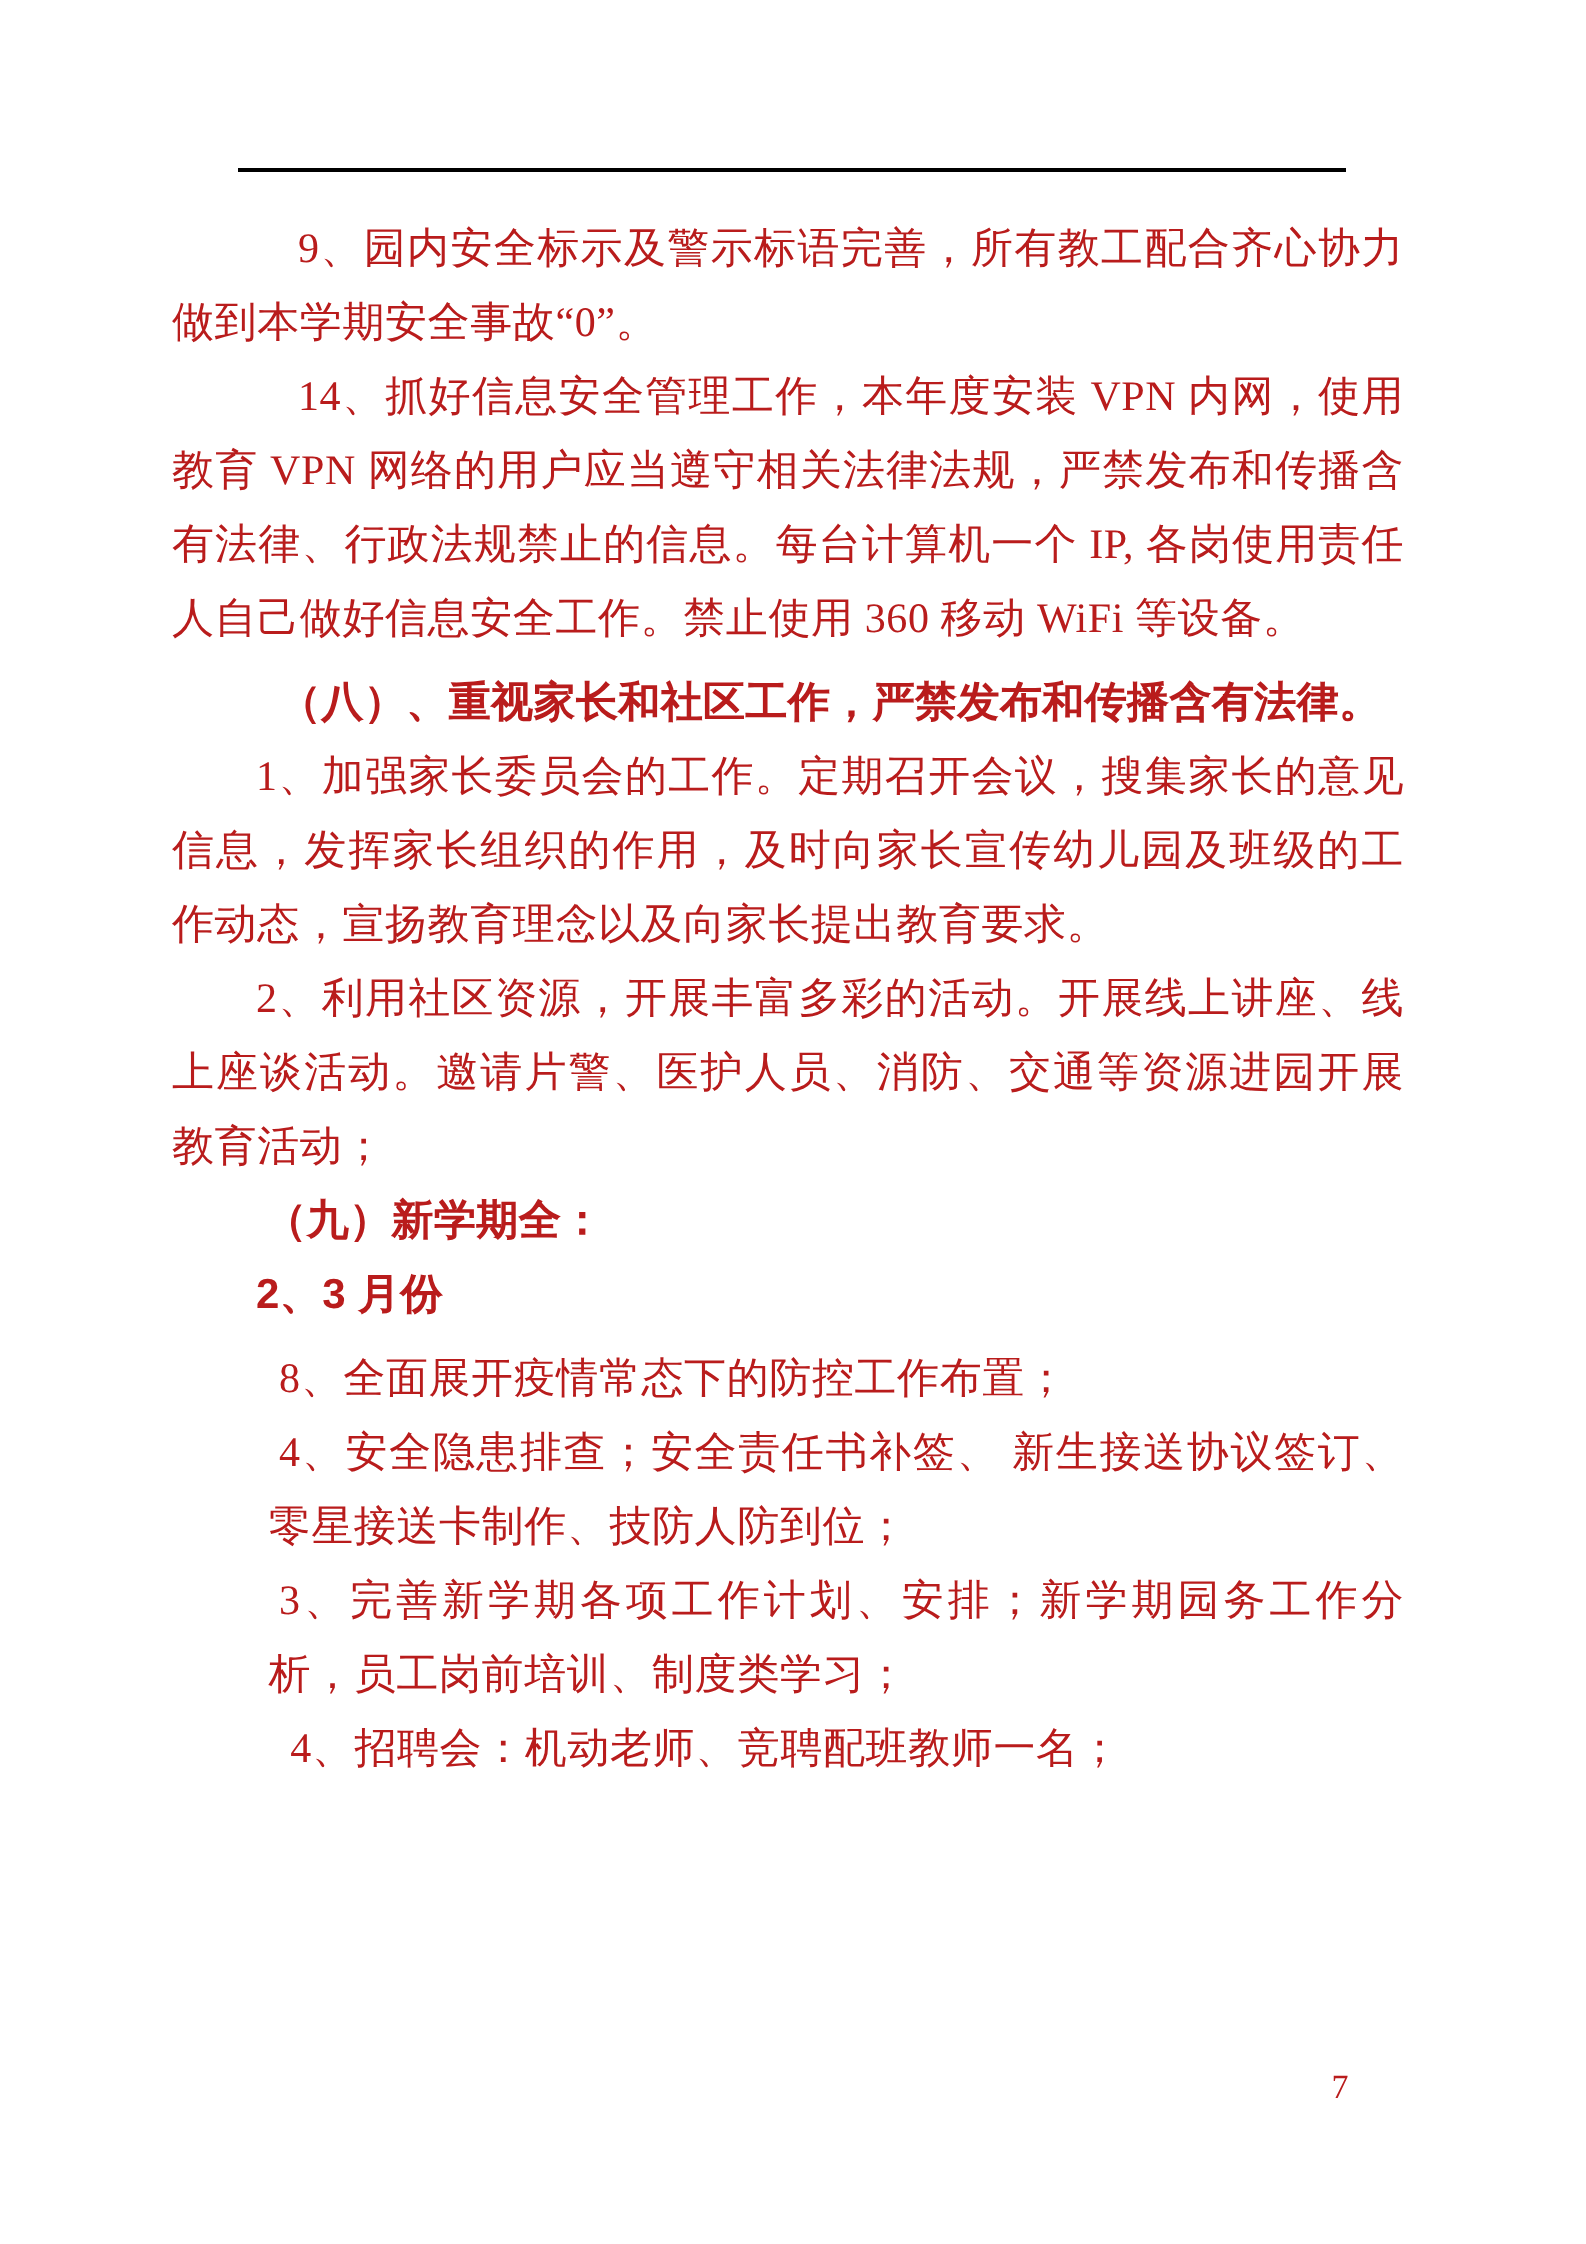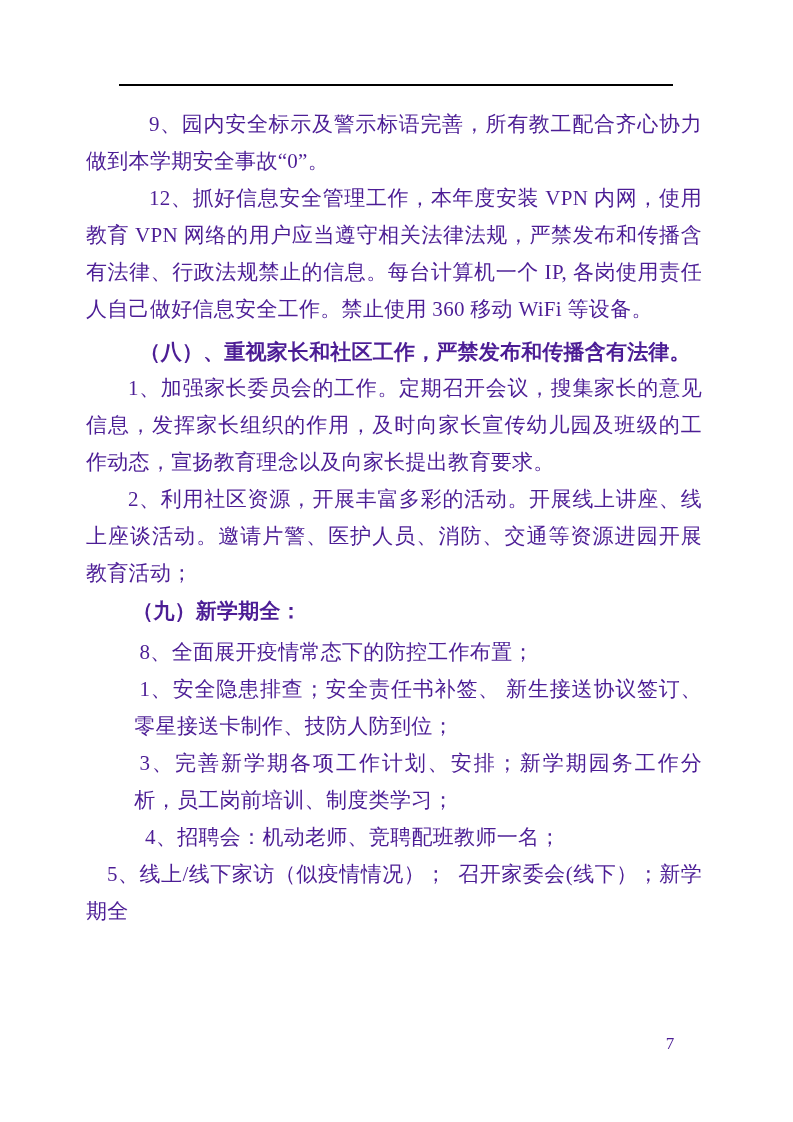--- a/index.html
+++ b/index.html
@@ -1,21 +1,21 @@
 <!DOCTYPE html>
 <html><head>
 <meta charset="utf-8">
 <style>
   html, body { margin: 0; padding: 0; background: #ffffff; }
   .page {
     position: relative;
     width: 793px;
     height: 1078px;
     background: #ffffff;
-    color: #4c1d95;
+    color: #b91c1c;
     font-family: "Liberation Serif", "DejaVu Serif", serif;
     overflow: hidden;
   }
   .header-rule {
     position: absolute;
     left: 119px;
     top: 84px;
     width: 554px;
     height: 0;
     border-top: 2px solid #000000;
@@ -66,38 +66,38 @@
 </head>
 <body>
 
 <div class="page">
 
   <div class="header-rule"></div>
 
   <div class="doc-body">
     <p class="para i3">9、园内安全标示及警示标语完善，所有教工配合齐心协力做到本学期安全事故“0”。</p>
 
-    <p class="para i3">12、抓好信息安全管理工作，本年度安装 VPN 内网，使用教育 VPN 网络的用户应当遵守相关法律法规，严禁发布和传播含有法律、行政法规禁止的信息。每台计算机一个 IP, 各岗使用责任人自己做好信息安全工作。禁止使用 360 移动 WiFi 等设备。</p>
+    <p class="para i3">14、抓好信息安全管理工作，本年度安装 VPN 内网，使用教育 VPN 网络的用户应当遵守相关法律法规，严禁发布和传播含有法律、行政法规禁止的信息。每台计算机一个 IP, 各岗使用责任人自己做好信息安全工作。禁止使用 360 移动 WiFi 等设备。</p>
 
     <p class="para head h8">（八）、重视家长和社区工作，严禁发布和传播含有法律。</p>
 
     <p class="para i2">1、加强家长委员会的工作。定期召开会议，搜集家长的意见信息，发挥家长组织的作用，及时向家长宣传幼儿园及班级的工作动态，宣扬教育理念以及向家长提出教育要求。</p>
 
     <p class="para i2">2、利用社区资源，开展丰富多彩的活动。开展线上讲座、线上座谈活动。邀请片警、医护人员、消防、交通等资源进园开展教育活动；</p>
 
 
     <p class="para head h9">（九）新学期全：</p>
 
+    <p class="para head sub">2、3 月份</p>
 
     <p class="para li li-first">8、全面展开疫情常态下的防控工作布置；</p>
 
-    <p class="para li">1、安全隐患排查；安全责任书补签、 新生接送协议签订、零星接送卡制作、技防人防到位；</p>
+    <p class="para li">4、安全隐患排查；安全责任书补签、 新生接送协议签订、零星接送卡制作、技防人防到位；</p>
 
     <p class="para li">3、完善新学期各项工作计划、安排；新学期园务工作分析，员工岗前培训、制度类学习；</p>
 
     <p class="para li"> 4、招聘会：机动老师、竞聘配班教师一名；</p>
 
-    <p class="para li5">5、线上/线下家访（似疫情情况）；  召开家委会(线下）；新学期全</p>
   </div>
 
   <div class="page-number">7</div>
 
 </div>
 
 </body></html>

